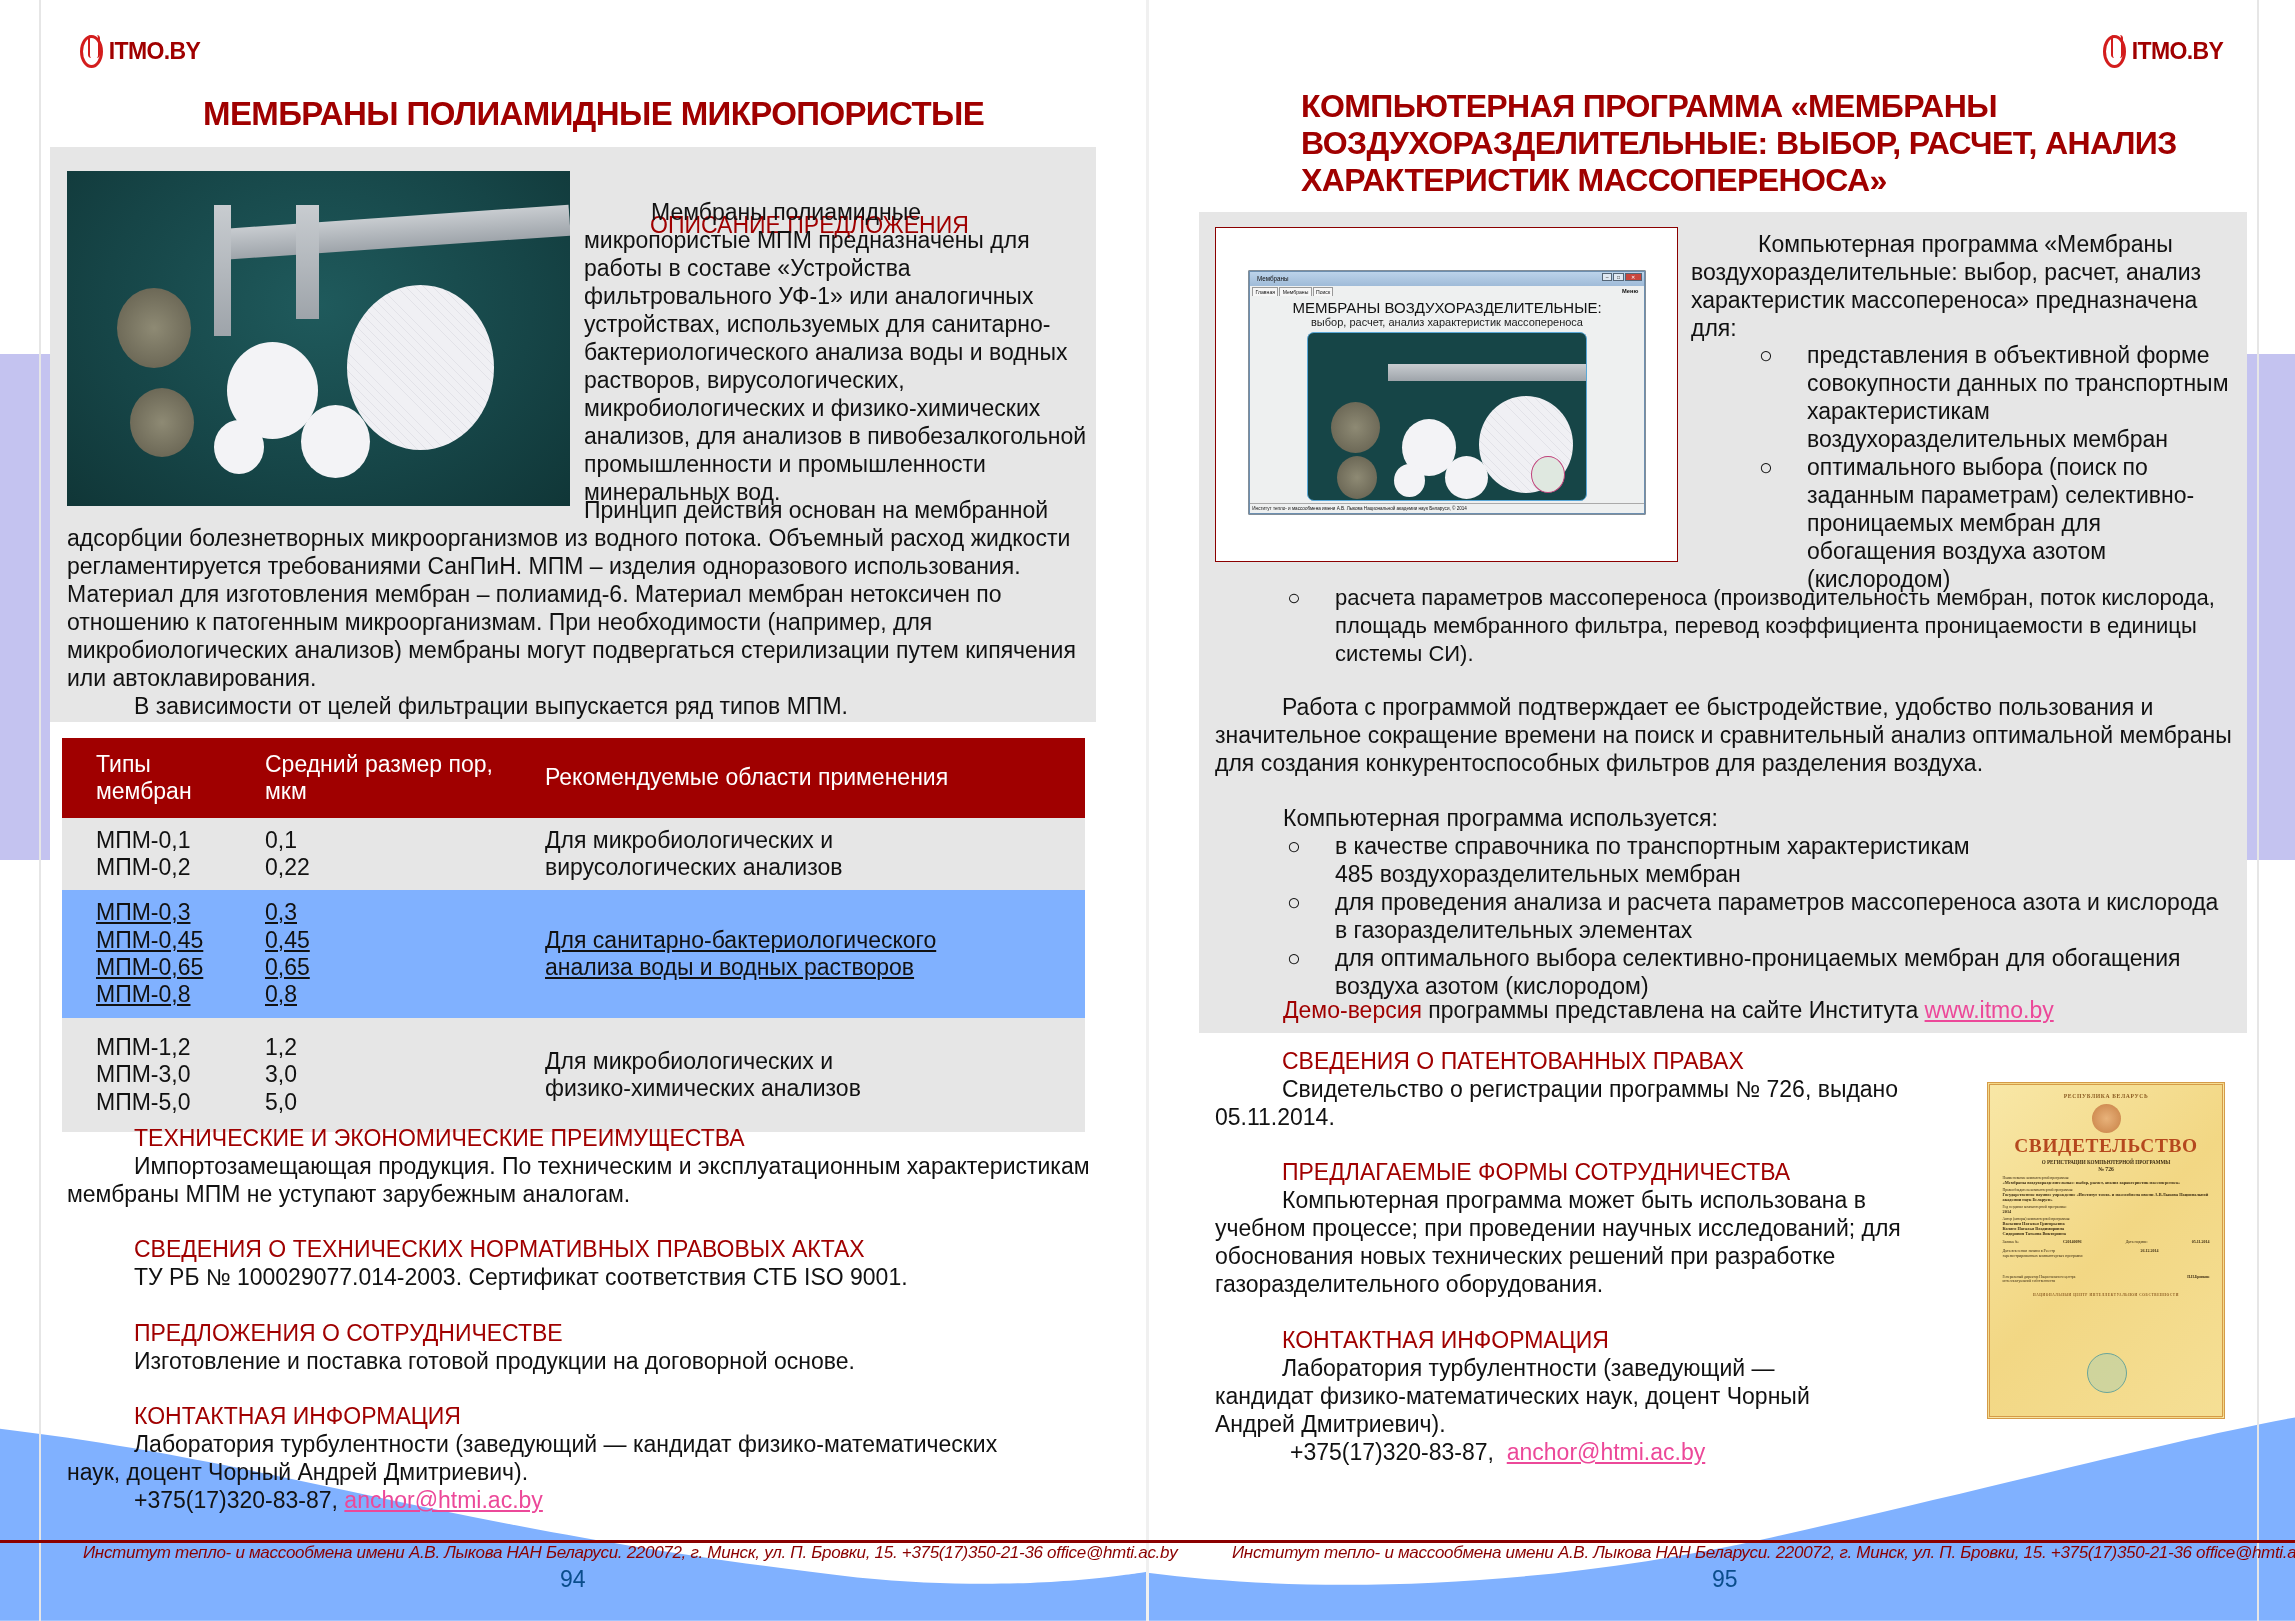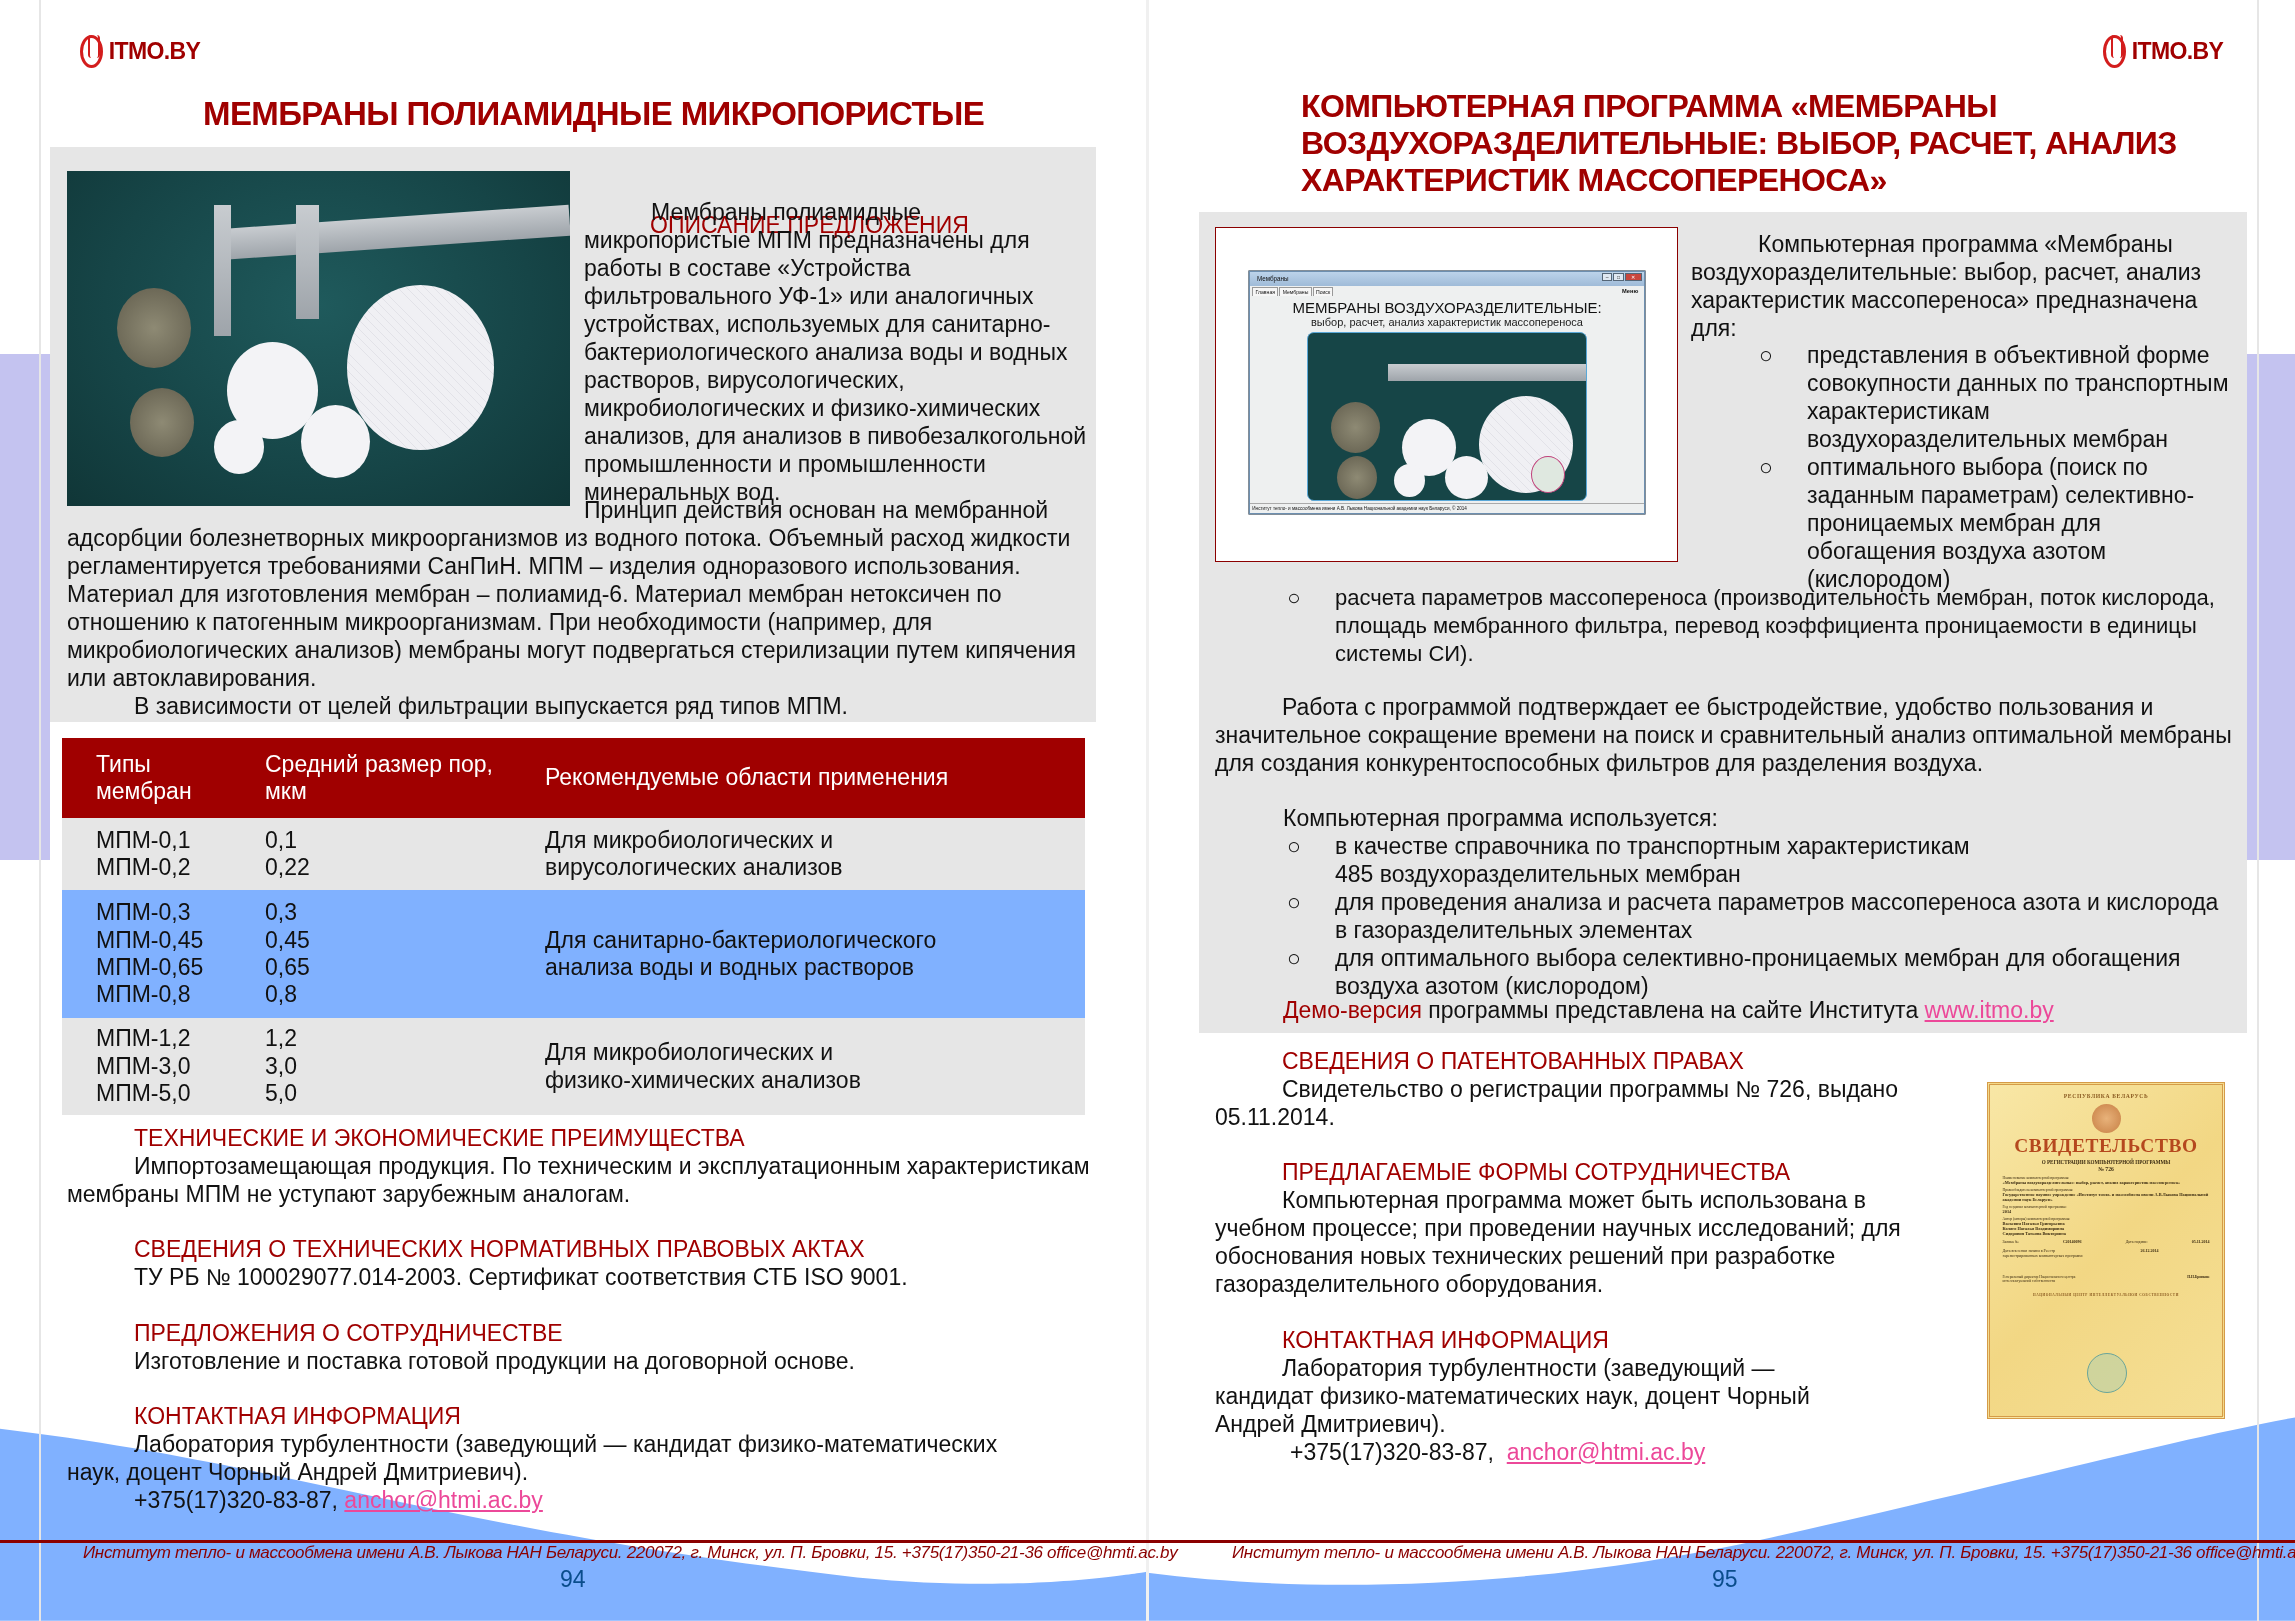--- a/index.html
+++ b/index.html
@@ -123,36 +123,36 @@
       <td>
         <div>МПМ-0,1</div>
         <div>МПМ-0,2</div>
       </td>
       <td style="padding-left:0;">
         <div>0,1</div>
         <div>0,22</div>
       </td>
       <td style="padding-left:0; padding-right:88px;">Для микробиологических и вирусологических анализов</td>
     </tr>
-    <tr class="blue" style="height:128px;">
+    <tr class="blue" style="height:128px;text-decoration:underline;">
       <td>
         <div>МПМ-0,3</div>
         <div>МПМ-0,45</div>
         <div>МПМ-0,65</div>
         <div>МПМ-0,8</div>
       </td>
       <td style="padding-left:0;">
         <div>0,3</div>
         <div>0,45</div>
         <div>0,65</div>
         <div>0,8</div>
       </td>
       <td style="padding-left:0; padding-right:57px;">Для санитарно-бактериологического анализа воды и водных растворов</td>
     </tr>
-    <tr class="gray" style="height:97px;padding-left:8px;">
+    <tr class="gray" style="height:114px;padding-left:8px;">
       <td>
         <div>МПМ-1,2</div>
         <div>МПМ-3,0</div>
         <div>МПМ-5,0</div>
       </td>
       <td style="padding-left:0;">
         <div>1,2</div>
         <div>3,0</div>
         <div>5,0</div>
       </td>

